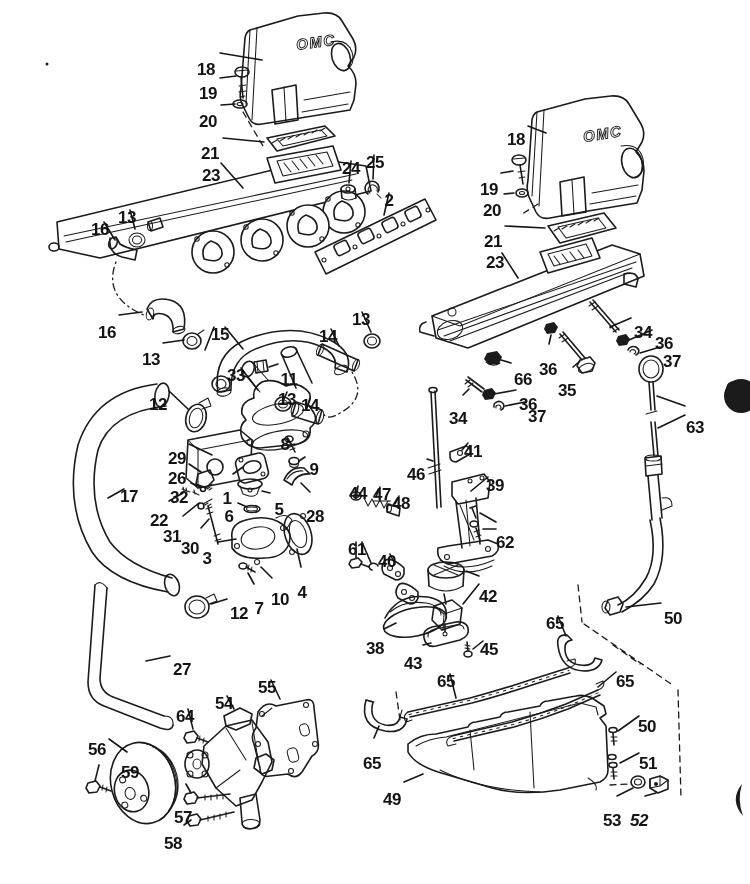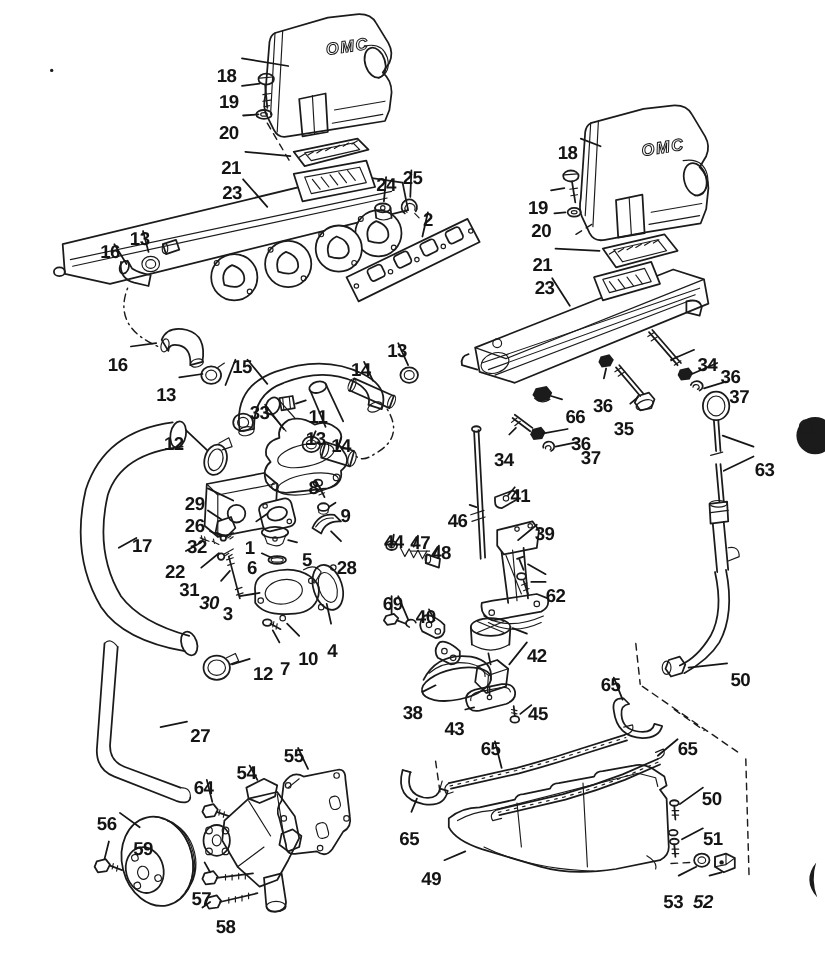--- a/index.html
+++ b/index.html
@@ -643,40 +643,40 @@
       <div class="callout" style="left: 328px; top: 320px;">14</div>
       <div class="callout" style="left: 287px; top: 383px;">13</div>
       <div class="callout" style="left: 310px; top: 389px;">14</div>
       <div class="callout" style="left: 158px; top: 388px;">12</div>
       <div class="callout" style="left: 129px; top: 480px;">17</div>
       <div class="callout" style="left: 177px; top: 442px;">29</div>
       <div class="callout" style="left: 177px; top: 462px;">26</div>
       <div class="callout" style="left: 179px; top: 481px;">32</div>
       <div class="callout" style="left: 159px; top: 504px;">22</div>
       <div class="callout" style="left: 172px; top: 520px;">31</div>
-      <div class="callout" style="left: 190px; top: 532px; font-style: italic;">30</div>
+      <div class="callout" style="left: 190px; top: 532px;">30</div>
       <div class="callout" style="left: 207px; top: 542px;">3</div>
       <div class="callout" style="left: 285px; top: 428px;">8</div>
       <div class="callout" style="left: 314px; top: 453px;">9</div>
       <div class="callout" style="left: 227px; top: 482px;">1</div>
       <div class="callout" style="left: 279px; top: 493px;">5</div>
       <div class="callout" style="left: 229px; top: 500px;">6</div>
       <div class="callout" style="left: 315px; top: 500px;">28</div>
       <div class="callout" style="left: 302px; top: 576px;">4</div>
       <div class="callout" style="left: 280px; top: 583px;">10</div>
       <div class="callout" style="left: 259px; top: 592px;">7</div>
       <div class="callout" style="left: 239px; top: 597px;">12</div>
       <div class="callout" style="left: 182px; top: 653px;">27</div>
       <div class="callout" style="left: 185px; top: 700px;">64</div>
       <div class="callout" style="left: 224px; top: 687px;">54</div>
       <div class="callout" style="left: 267px; top: 671px;">55</div>
       <div class="callout" style="left: 97px; top: 733px;">56</div>
       <div class="callout" style="left: 98px; top: 756px; margin-left: 32px;">59</div>
       <div class="callout" style="left: 183px; top: 775px; margin-top: 26px;">57</div>
-      <div class="callout" style="left: 173px; top: 827px; margin-left: 32px;">58</div>
+      <div class="callout" style="left: 173px; top: 827px;">58</div>
       <div class="callout" style="left: 516px; top: 123px;">18</div>
       <div class="callout" style="left: 489px; top: 173px;">19</div>
       <div class="callout" style="left: 492px; top: 194px;">20</div>
       <div class="callout" style="left: 493px; top: 225px;">21</div>
       <div class="callout" style="left: 495px; top: 246px;">23</div>
       <div class="callout" style="left: 643px; top: 316px;">34</div>
       <div class="callout" style="left: 664px; top: 327px;">36</div>
       <div class="callout" style="left: 672px; top: 345px;">37</div>
       <div class="callout" style="left: 548px; top: 353px;">36</div>
       <div class="callout" style="left: 523px; top: 363px;">66</div>
@@ -685,21 +685,21 @@
       <div class="callout" style="left: 528px; top: 388px;">36</div>
       <div class="callout" style="left: 537px; top: 400px;">37</div>
       <div class="callout" style="left: 695px; top: 411px;">63</div>
       <div class="callout" style="left: 473px; top: 435px;">41</div>
       <div class="callout" style="left: 416px; top: 458px;">46</div>
       <div class="callout" style="left: 495px; top: 469px;">39</div>
       <div class="callout" style="left: 358px; top: 477px;">44</div>
       <div class="callout" style="left: 382px; top: 478px; text-decoration: underline;">47</div>
       <div class="callout" style="left: 401px; top: 487px;">48</div>
       <div class="callout" style="left: 505px; top: 526px;">62</div>
-      <div class="callout" style="left: 357px; top: 533px;">69</div>
+      <div class="callout" style="left: 357px; top: 533px;">61</div>
       <div class="callout" style="left: 387px; top: 545px; text-align: right;">40</div>
       <div class="callout" style="left: 488px; top: 580px;">42</div>
       <div class="callout" style="left: 375px; top: 632px;">38</div>
       <div class="callout" style="left: 413px; top: 647px;">43</div>
       <div class="callout" style="left: 489px; top: 633px;">45</div>
       <div class="callout" style="left: 673px; top: 602px;">50</div>
       <div class="callout" style="left: 555px; top: 607px;">65</div>
       <div class="callout" style="left: 625px; top: 665px;">65</div>
       <div class="callout" style="left: 446px; top: 665px;">65</div>
       <div class="callout" style="left: 372px; top: 747px;">65</div>

